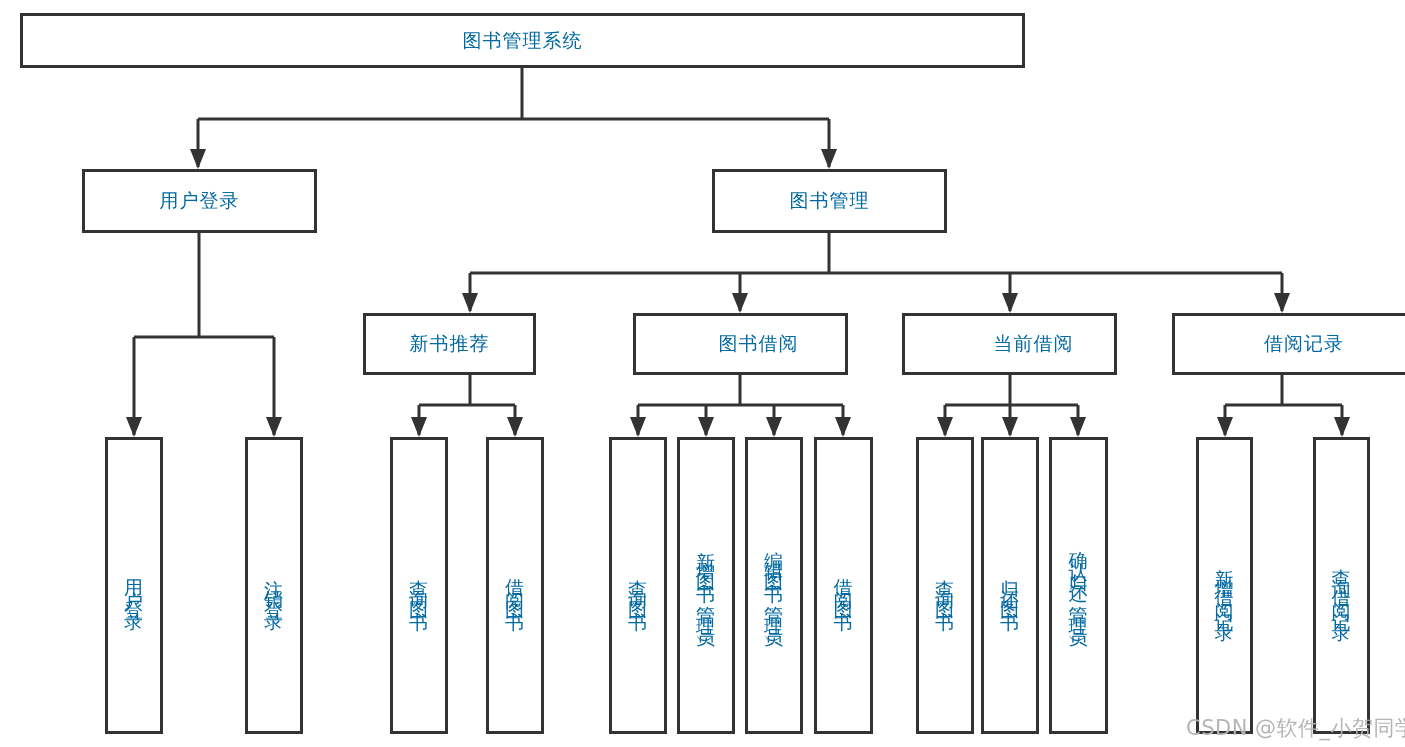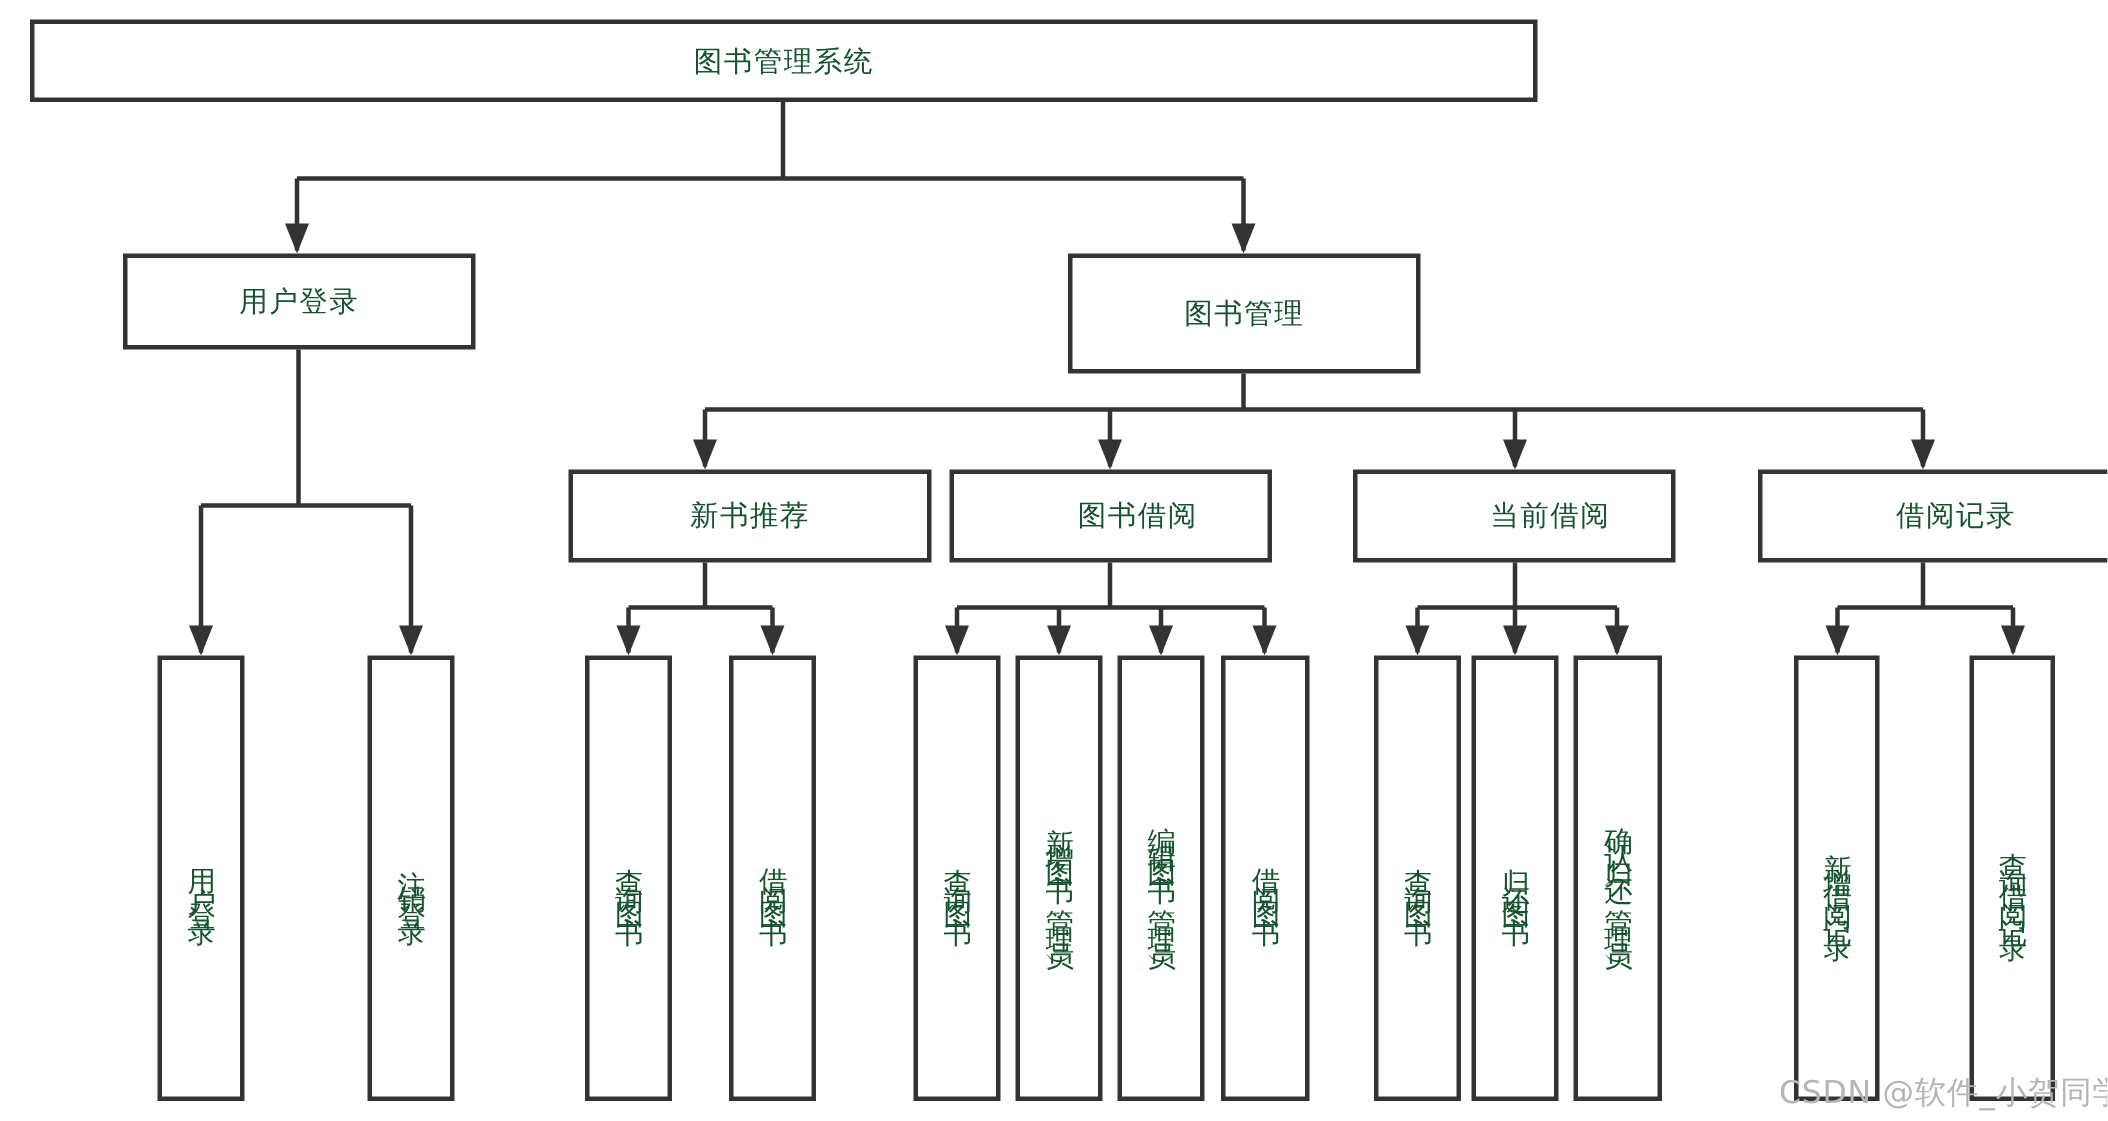--- a/index.html
+++ b/index.html
@@ -19,21 +19,21 @@
     position: absolute;
     left: 0;
     top: 0;
     pointer-events: none;
   }
   .node {
     position: absolute;
     box-sizing: border-box;
     border: 3px solid #333333;
     background: #ffffff;
-    color: #14532d;
+    color: #0369a1;
     display: flex;
     align-items: center;
     justify-content: center;
   }
   .hnode {
     font-size: 19px;
     letter-spacing: 1px;
     white-space: nowrap;
   }
   .vnode span {
@@ -89,23 +89,23 @@
       <polygon points="1002,417 1018,417 1010,437"></polygon>
       <polygon points="1070,417 1086,417 1078,437"></polygon>
       <polygon points="1217,417 1233,417 1225,437"></polygon>
       <polygon points="1334,417 1350,417 1342,437"></polygon>
     </g>
   </svg>
 
   <div class="node hnode" style="left:20px; top:13px; width:1005px; height:55px;">图书管理系统</div>
 
   <div class="node hnode" style="left:82px; top:169px; width:235px; height:64px;">用户登录</div>
-  <div class="node hnode" style="left:712px; top:169px; width:235px; height:80px;">图书管理</div>
+  <div class="node hnode" style="left:712px; top:169px; width:235px; height:64px;">图书管理</div>
 
-  <div class="node hnode" style="left:379px; top:313px; width:242px; height:62px;">新书推荐</div>
+  <div class="node hnode" style="left:363px; top:313px; width:173px; height:62px;">新书推荐</div>
   <div class="node hnode" style="left:633px; top:313px; width:215px; height:62px;padding-left:36px;">图书借阅</div>
   <div class="node hnode" style="left:902px; top:313px; width:215px; height:62px;padding-left:48px;">当前借阅</div>
   <div class="node hnode" style="left:1172px; top:313px; width:264px; height:62px;">借阅记录</div>
 
   <div class="node vnode" style="left:105px; top:437px; width:58px; height:297px;">
     <span>用户登录</span>
   </div>
   <div class="node vnode" style="left:245px; top:437px; width:58px; height:297px;">
     <span>注销登录</span>
   </div>

